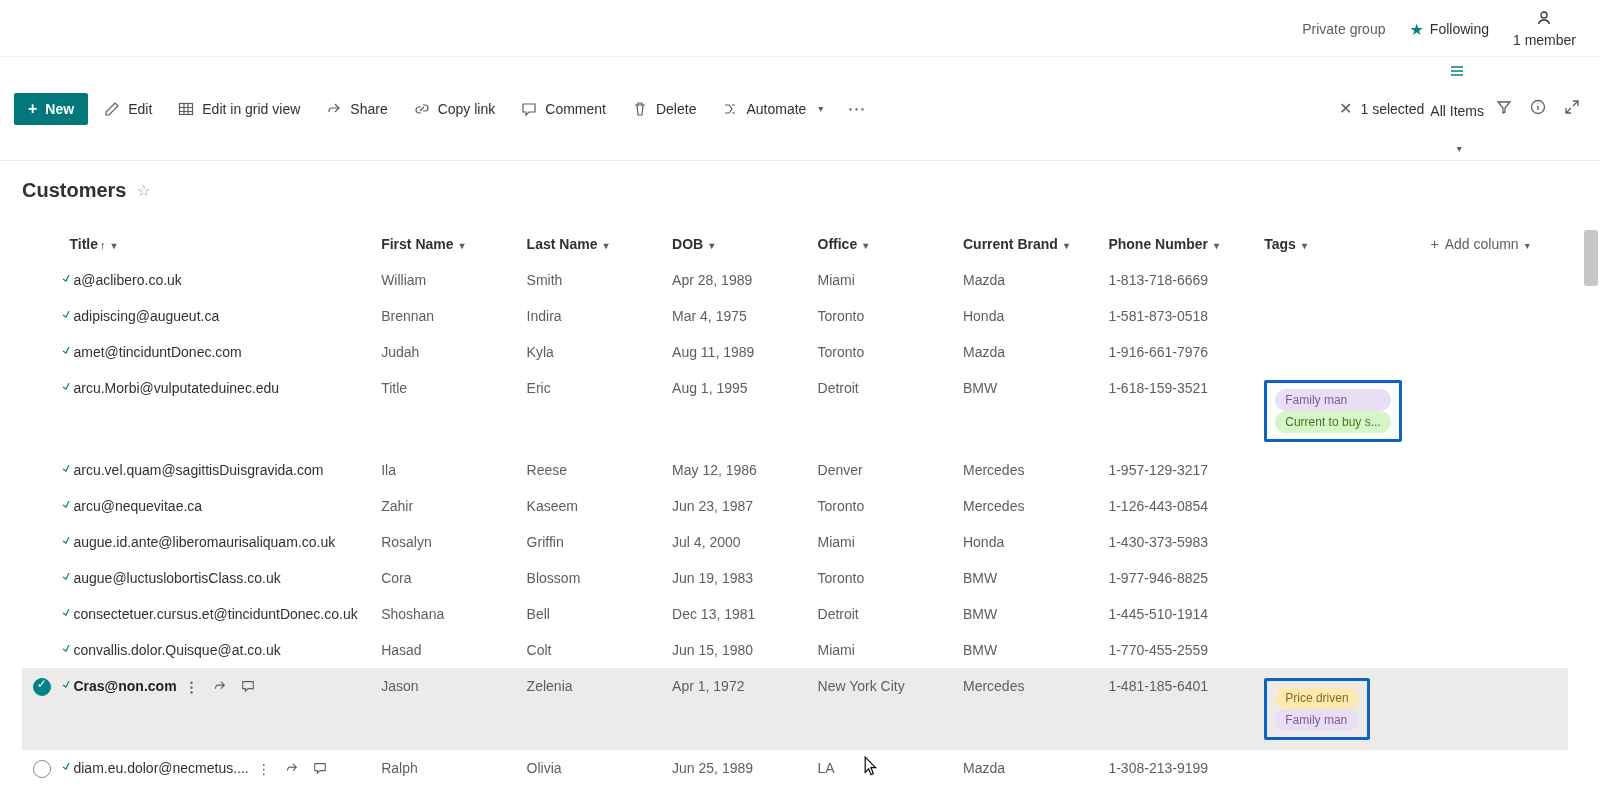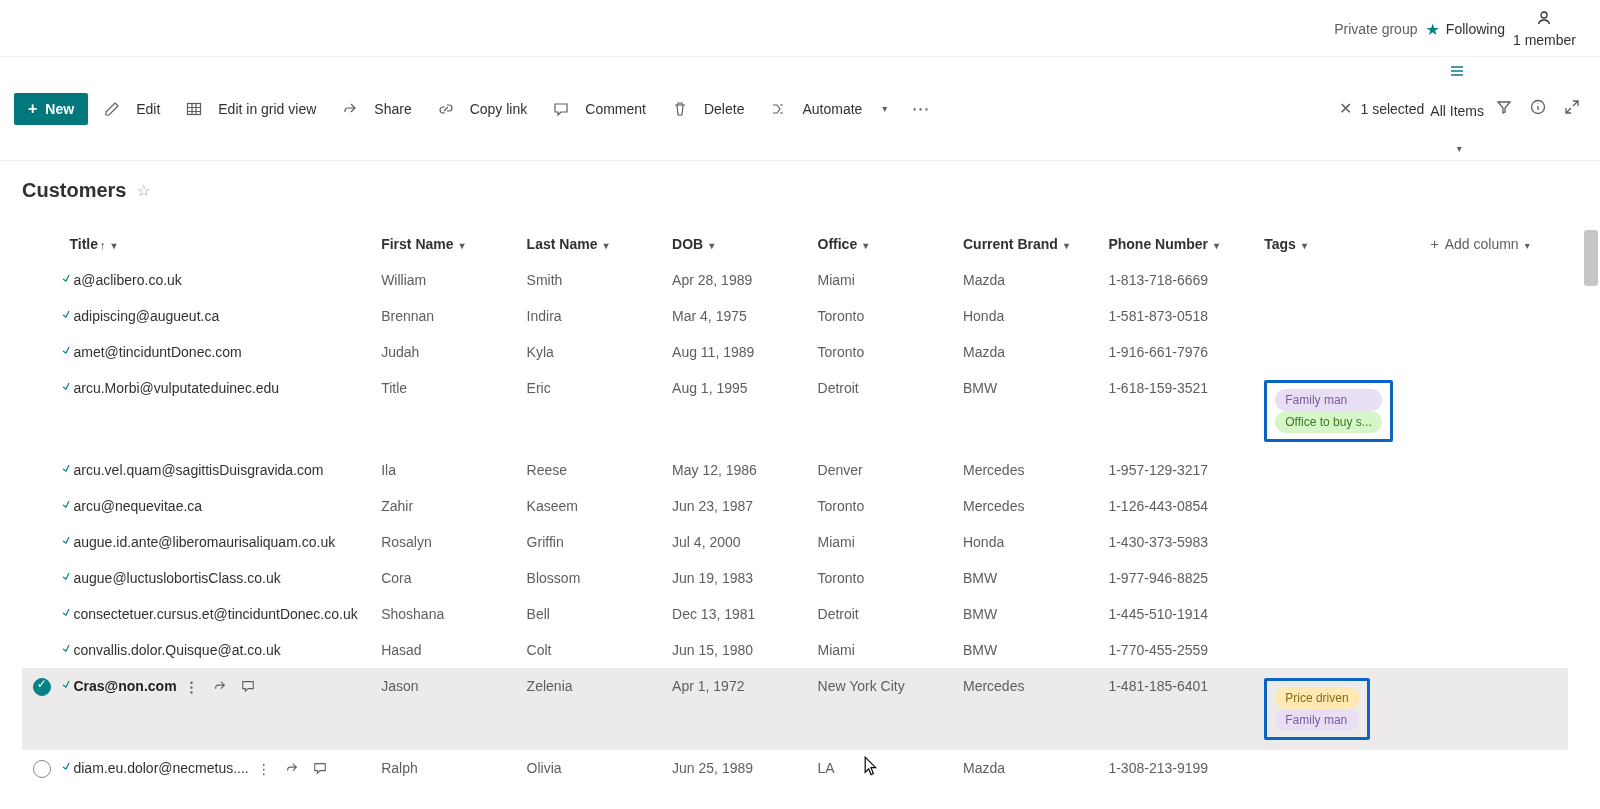--- a/index.html
+++ b/index.html
@@ -8,39 +8,39 @@
     font-family: "Segoe UI", Arial, sans-serif;
     font-size: 14px;
     color: #323130;
     background: #fff;
     overflow: hidden;
   }
   .topstrip {
     display: flex;
     justify-content: flex-end;
     align-items: center;
-    gap: 8px;
+    gap: 24px;
     padding: 10px 24px 8px 36px;
     border-bottom: 1px solid #f3f2f1;
   }
   .topstrip .group { color: #605e5c; }
   .topstrip .following { display:flex; align-items:center; gap:6px; color:#323130; }
   .topstrip .star { color:#038387; font-size:16px; }
   .topstrip .member { display:flex; align-items:center; gap:6px;flex-direction:column; }
   .icon { display:inline-flex; width:16px; height:16px; }
   .icon svg { width:100%; height:100%; }
 
   .cmdbar {
     display:flex; align-items:center; justify-content:space-between;
     padding: 6px 14px;
     border-bottom: 1px solid #edebe9;
   }
   .cmdbar .left, .cmdbar .right { display:flex; align-items:center; gap:6px; }
   .cmdbtn {
-    display:flex; align-items:center; gap:16px;
+    display:flex; align-items:center; gap:8px;
     padding:6px 10px; border-radius:2px;
     color:#323130; cursor:pointer;
   }
   .cmdbtn .icon, .cmdbtn svg { color:#605e5c; }
   .newbtn {
     background:#03787c; color:#fff; padding:8px 14px; border-radius:2px;
     display:flex; align-items:center; gap:8px; font-weight:600;
   }
   .newbtn .plus { font-size:16px; line-height:16px; }
   .chev { font-size:10px; color:#605e5c; margin-left:4px; }
@@ -312,21 +312,21 @@
                   <path d="M2 6l3 2 3-6"></path>
                 </svg></span><span>arcu.Morbi@vulputateduinec.edu</span></td>
             <td>Title</td>
             <td>Eric</td>
             <td>Aug 1, 1995</td>
             <td>Detroit</td>
             <td>BMW</td>
             <td>1-618-159-3521</td>
             <td><div class="tagbox">
                 <span class="tag purple">Family man</span>
-                <span class="tag green">Office to buy s...</span>
+                <span class="tag green">Current to buy s...</span>
               </div></td>
             <td></td>
           </tr>
           <tr class="row">
             <td class="selcell"></td>
             <td class="titlecell"><span class="mini"><svg viewBox="0 0 10 10" fill="none" stroke="currentColor" stroke-width="1.2">
                   <path d="M2 6l3 2 3-6"></path>
                 </svg></span><span>arcu.vel.quam@sagittisDuisgravida.com</span></td>
             <td>Ila</td>
             <td>Reese</td>

